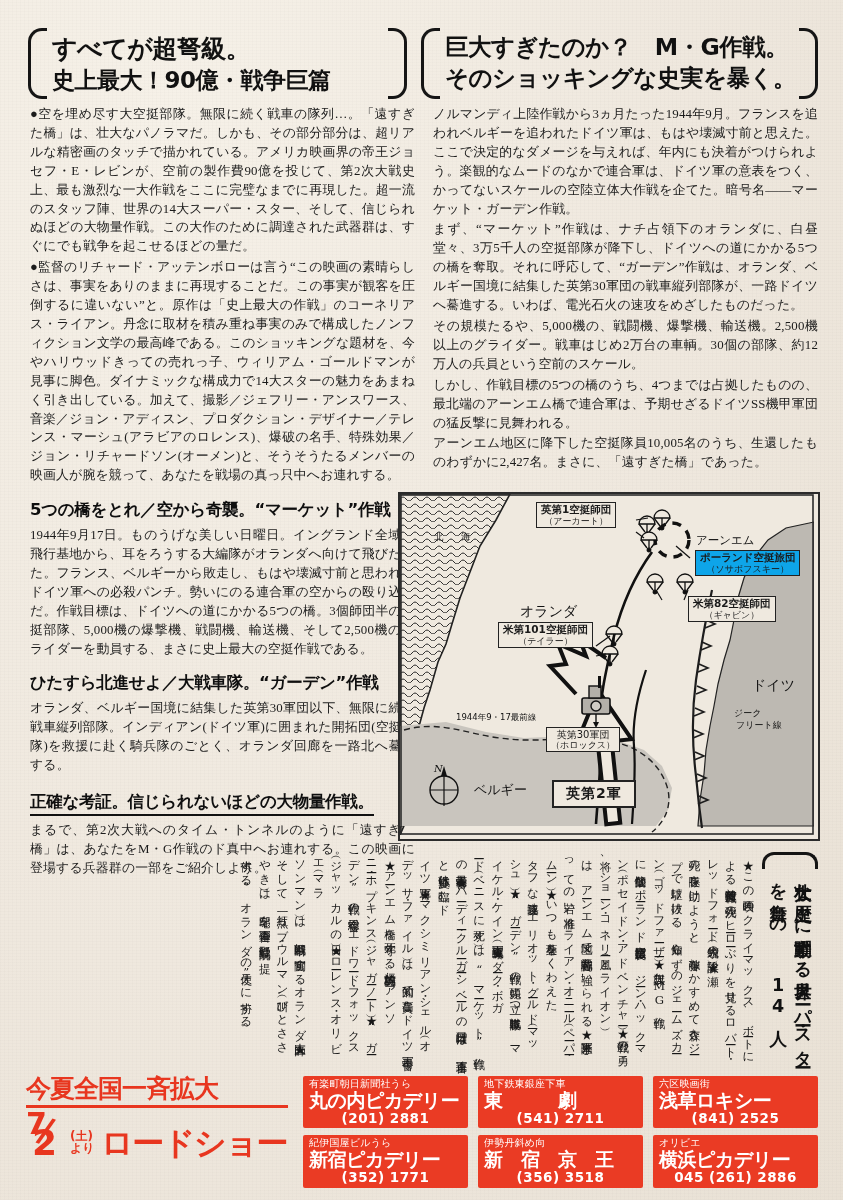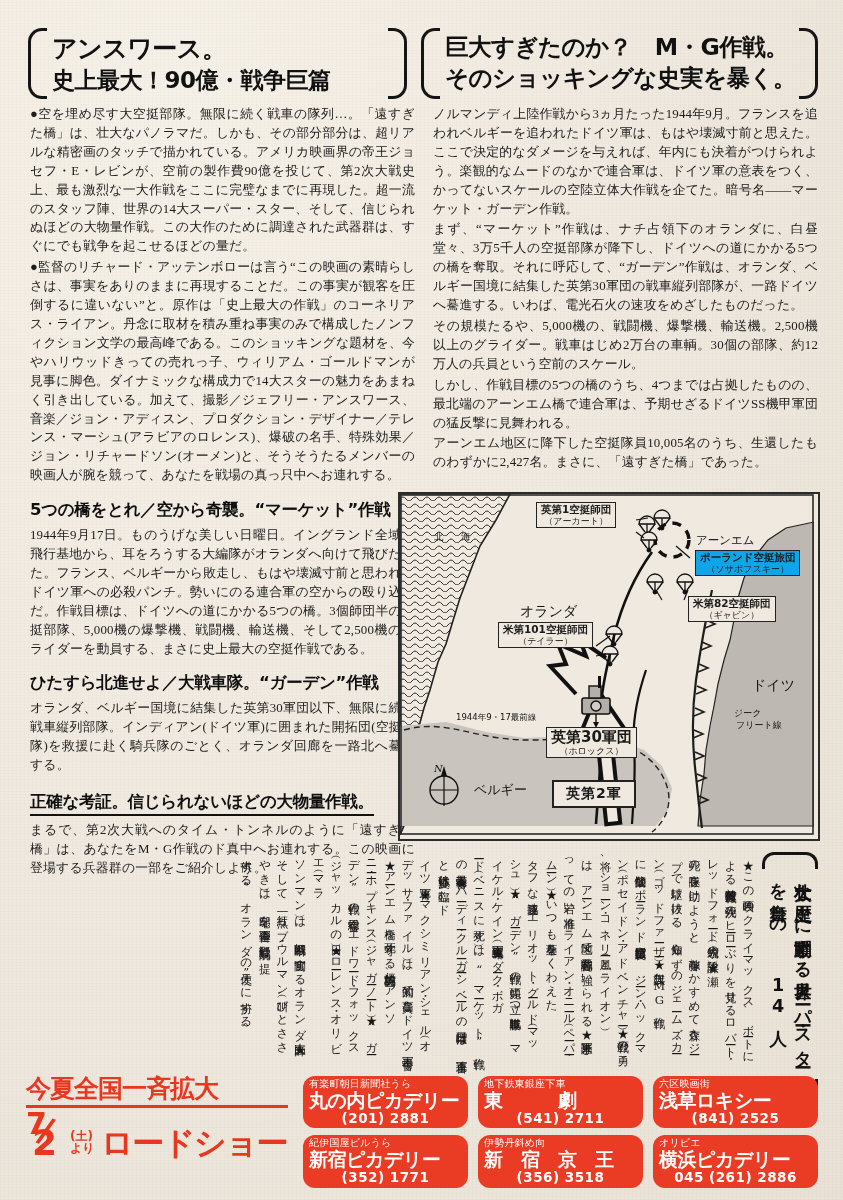--- a/index.html
+++ b/index.html
@@ -131,37 +131,37 @@
   .daywrap{width:30px;flex:none;margin:0 1px 2px 0;}
   .day{font-size:12px;font-weight:bold;font-family:"DejaVu Sans","Liberation Sans",sans-serif;display:block;line-height:1.05;}
   .from{font-size:12px;font-weight:bold;font-family:"DejaVu Sans","Liberation Sans",sans-serif;display:block;line-height:1.05;}
   .roadshow{
     font-family:"DejaVu Sans","Liberation Sans",sans-serif;
     font-weight:bold;font-size:32px;letter-spacing:-1.5px;white-space:nowrap;
     margin-bottom:-2px;
   }
 
   .theatres{flex:1;display:grid;grid-template-columns:1fr 1fr 1fr;grid-template-rows:1fr 1fr;gap:7px 10px;}
-  .tcell{background:#ea3b24;color:#fff;border-radius:12px;padding:2px 6px 3px 6px;display:flex;flex-direction:column;justify-content:center;}
+  .tcell{background:#ea3b24;color:#fff;border-radius:2px;padding:2px 6px 3px 6px;display:flex;flex-direction:column;justify-content:center;}
   .tsub{font-size:10px;font-family:"DejaVu Sans","Liberation Sans",sans-serif;line-height:1.1;margin-bottom:1px;letter-spacing:0.2px;}
   .tname{font-family:"DejaVu Sans","Liberation Sans",sans-serif;font-weight:bold;font-size:19px;line-height:1.08;letter-spacing:-0.5px;white-space:nowrap;}
   .ttel{font-family:"DejaVu Sans","Liberation Sans",sans-serif;font-weight:bold;font-size:13.5px;text-align:center;line-height:1.1;letter-spacing:0.5px;}
 </style>
 </head>
 <body>
 
 <div class="page">
   <div class="noise"></div>
 
   <div class="headrow">
 
     <div class="headbox">
       <span class="brk l"></span>
       <span class="brk r"></span>
-      <div class="hl">アンスワース。</div>
+      <div class="hl">すべてが超弩級。</div>
       <div class="hl sm">史上最大！90億・戦争巨篇</div>
     </div>
 
     <div class="headbox">
       <span class="brk l"></span>
       <span class="brk r"></span>
       <div class="hl r1">巨大すぎたのか？　M・G作戦。</div>
       <div class="hl r1">そのショッキングな史実を暴く。</div>
     </div>
   </div>
@@ -322,21 +322,21 @@
       <div style="font-family:'DejaVu Sans',sans-serif;font-weight:bold;font-size:10.5px;">米第82空挺師団</div>
       <div style="font-family:'DejaVu Sans',sans-serif;font-size:9px;">（ギャビン）</div>
     </div>
 
     <div style="position:absolute;left:98px;top:128px;background:#efe9df;border:1.6px solid #222;padding:1px 4px;line-height:1.12;text-align:center;">
       <div style="font-family:'DejaVu Sans',sans-serif;font-weight:bold;font-size:10.5px;">米第101空挺師団</div>
       <div style="font-family:'DejaVu Sans',sans-serif;font-size:9px;">（テイラー）</div>
     </div>
 
     <div style="position:absolute;left:146px;top:233px;background:#efe9df;border:1.6px solid #222;padding:1px 4px;line-height:1.12;text-align:center;">
-      <div style="font-family:'DejaVu Sans',sans-serif;font-weight:bold;font-size:15px;">英第30軍団</div>
+      <div style="font-family:'DejaVu Sans',sans-serif;font-weight:normal;font-size:10px;">英第30軍団</div>
       <div style="font-family:'DejaVu Sans',sans-serif;font-size:9px;">（ホロックス）</div>
     </div>
 
     <div style="position:absolute;left:152px;top:286px;background:#efe9df;border:2px solid #222;padding:3px 12px;box-shadow:0 0 0 1.5px #efe9df inset;">
       <div style="font-family:'DejaVu Sans',sans-serif;font-weight:bold;font-size:14px;letter-spacing:1px;">英第2軍</div>
     </div>
   </div>
 
   <div class="vband">
 

